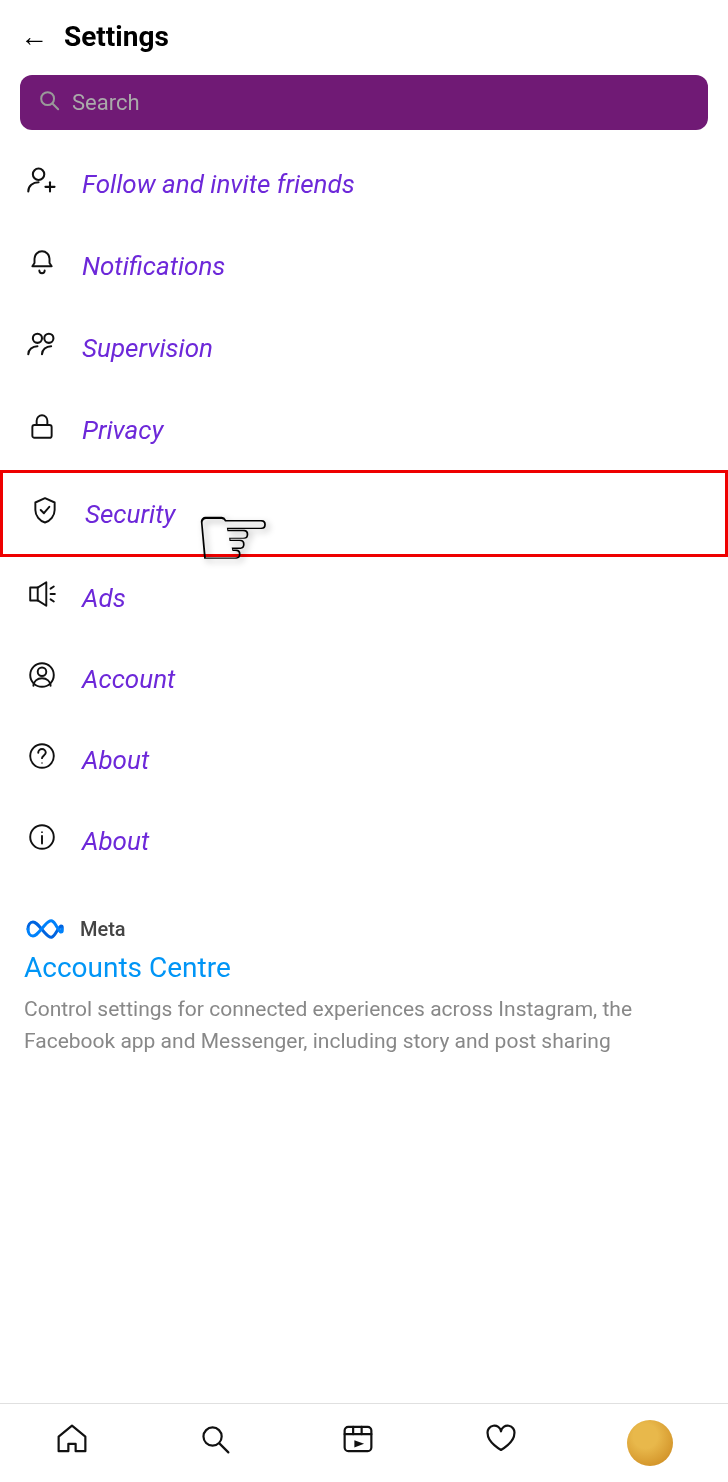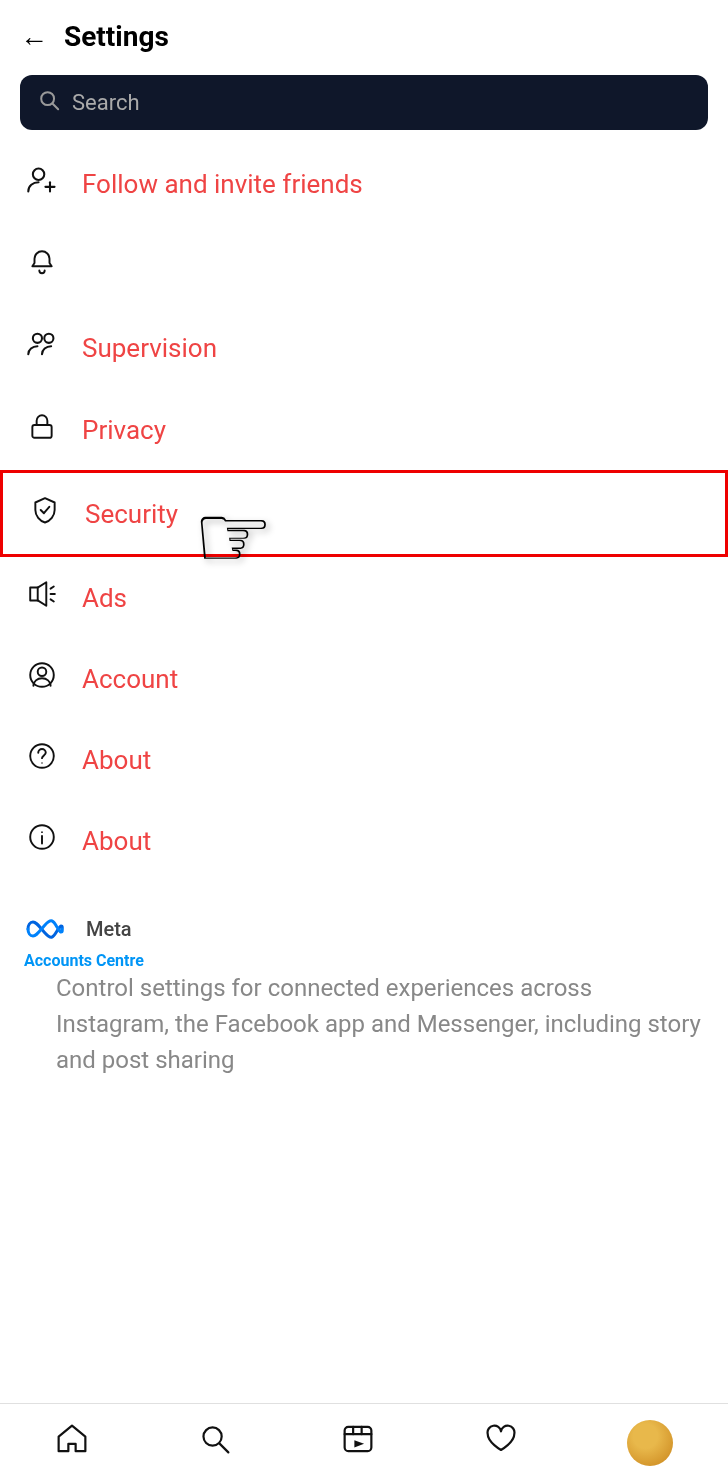--- a/index.html
+++ b/index.html
@@ -31,21 +31,21 @@
       color: #000;
     }
 
     
     .search-container {
       padding: 12px 20px;
     }
     .search-bar {
       display: flex;
       align-items: center;
-      background: #0f172a;
+      background: #701a75;
       border-radius: 12px;
       padding: 14px 18px;
       gap: 12px;
     }
     .search-icon-svg {
       color: #888;
       font-size: 20px;
     }
     .search-placeholder {
       font-size: 22px;
@@ -71,22 +71,23 @@
     }
     .menu-item-icon {
       font-size: 30px;
       color: #111;
       width: 36px;
       text-align: center;
       flex-shrink: 0;
     }
     .menu-item-label {
       font-size: 26px;
-      color: #ef4444;
+      color: #6d28d9;
       font-weight: 400;
+      font-style: italic;
     }
 
     
     .cursor-overlay {
       position: absolute;
       left: 200px;
       top: 540px;
       font-size: 90px;
       pointer-events: none;
       z-index: 100;
@@ -95,38 +96,38 @@
     }
 
     
     .accounts-centre {
       padding: 28px 24px 20px 24px;
       margin-top: 8px;
     }
     .meta-logo-row {
       display: flex;
       align-items: flex-start;
-      gap: 20px;
+      gap: 14px;
       margin-bottom: 10px;
     }
     .meta-text {
       font-size: 20px;
       color: #444;
       font-weight: 500;
     }
     .accounts-centre-title {
-      font-size: 16px;
+      font-size: 28px;
       color: #0095f6;
-      font-weight: 700;
+      font-weight: 400;
+      margin-bottom: 10px;
     }
     .accounts-centre-desc {
-      font-size: 24px;
+      font-size: 21px;
       color: #888;
       line-height: 1.5;
-      margin-left: 32px;
     }
 
     
     .bottom-nav {
       margin-top: auto;
       display: flex;
       justify-content: space-around;
       align-items: center;
       border-top: 1px solid #e0e0e0;
       padding: 16px 0;
@@ -181,20 +182,21 @@
     <span class="menu-item-label">Follow and invite friends</span>
   </li>
 
   <li class="menu-item">
     <span class="menu-item-icon">
       <svg width="30" height="30" viewBox="0 0 28 28" fill="none" stroke="#111" stroke-width="1.8" stroke-linecap="round" stroke-linejoin="round">
         <path d="M14 4a7 7 0 0 1 7 7v4l2 3H5l2-3v-4a7 7 0 0 1 7-7z"></path>
         <path d="M11.5 22a2.5 2.5 0 0 0 5 0"></path>
       </svg>
     </span>
+    <span class="menu-item-label">Notifications</span>
   </li>
 
   <li class="menu-item">
     <span class="menu-item-icon">
       <svg width="32" height="32" viewBox="0 0 28 28" fill="none" stroke="#111" stroke-width="1.8" stroke-linecap="round" stroke-linejoin="round">
         <circle cx="10" cy="9" r="4"></circle>
         <circle cx="20" cy="9" r="4"></circle>
         <path d="M2 23c0-4 3.6-7 8-7"></path>
         <path d="M14 23c0-4 3.6-7 8-7"></path>
       </svg>

